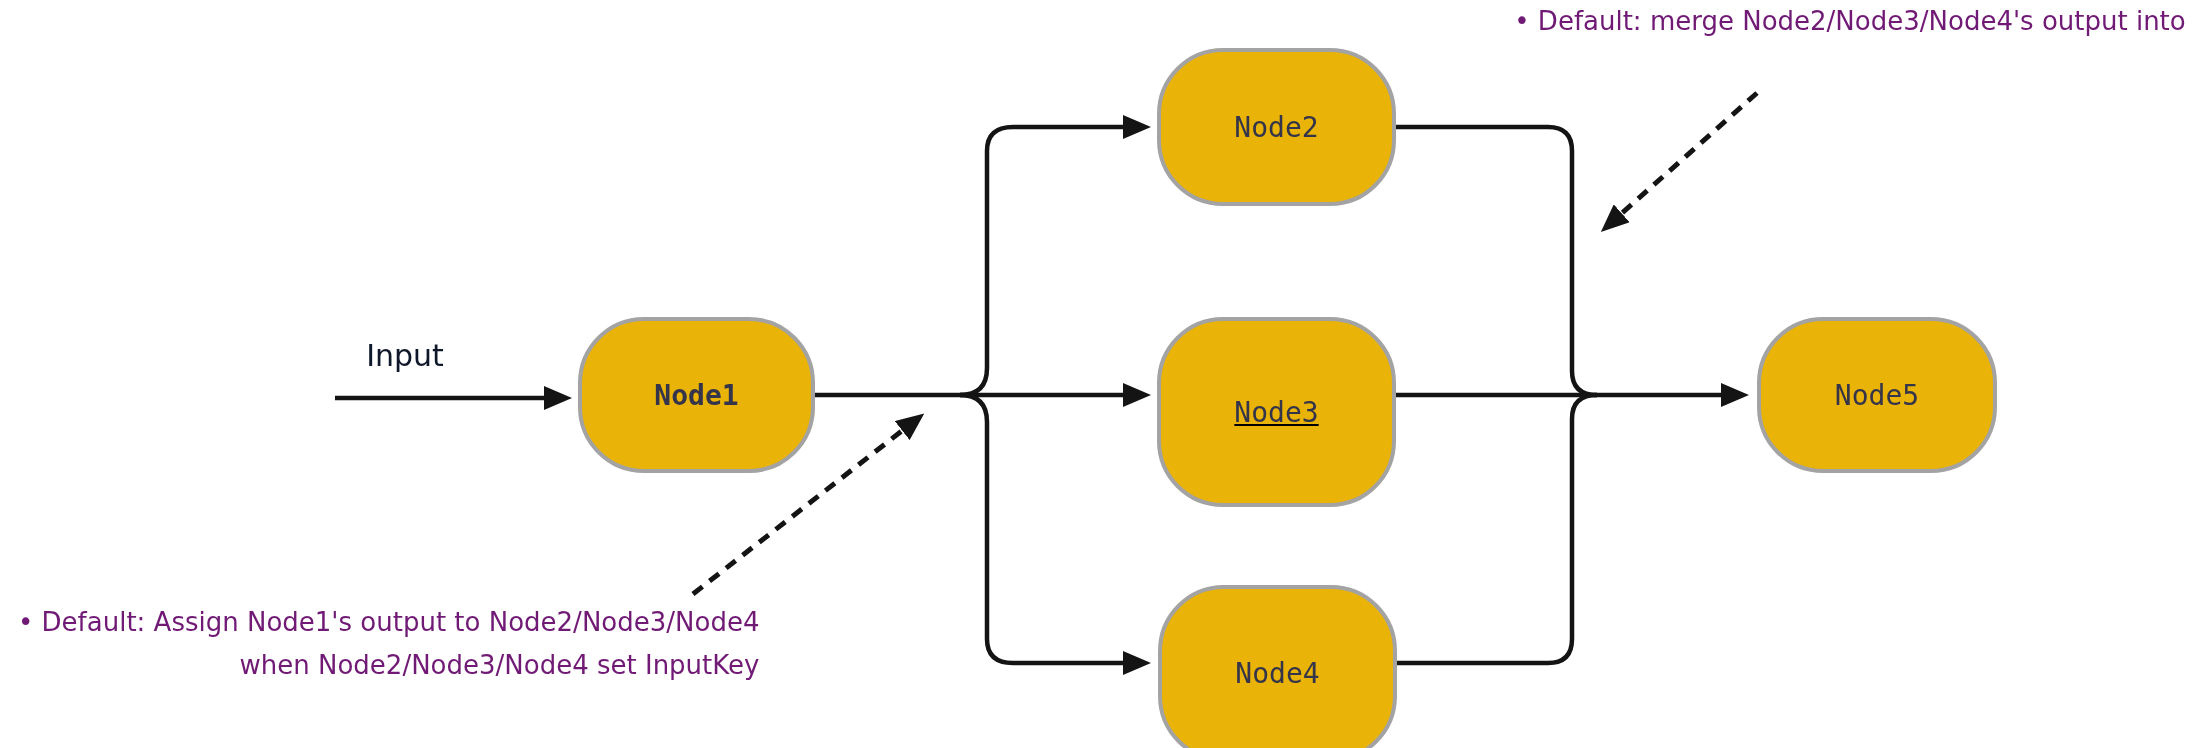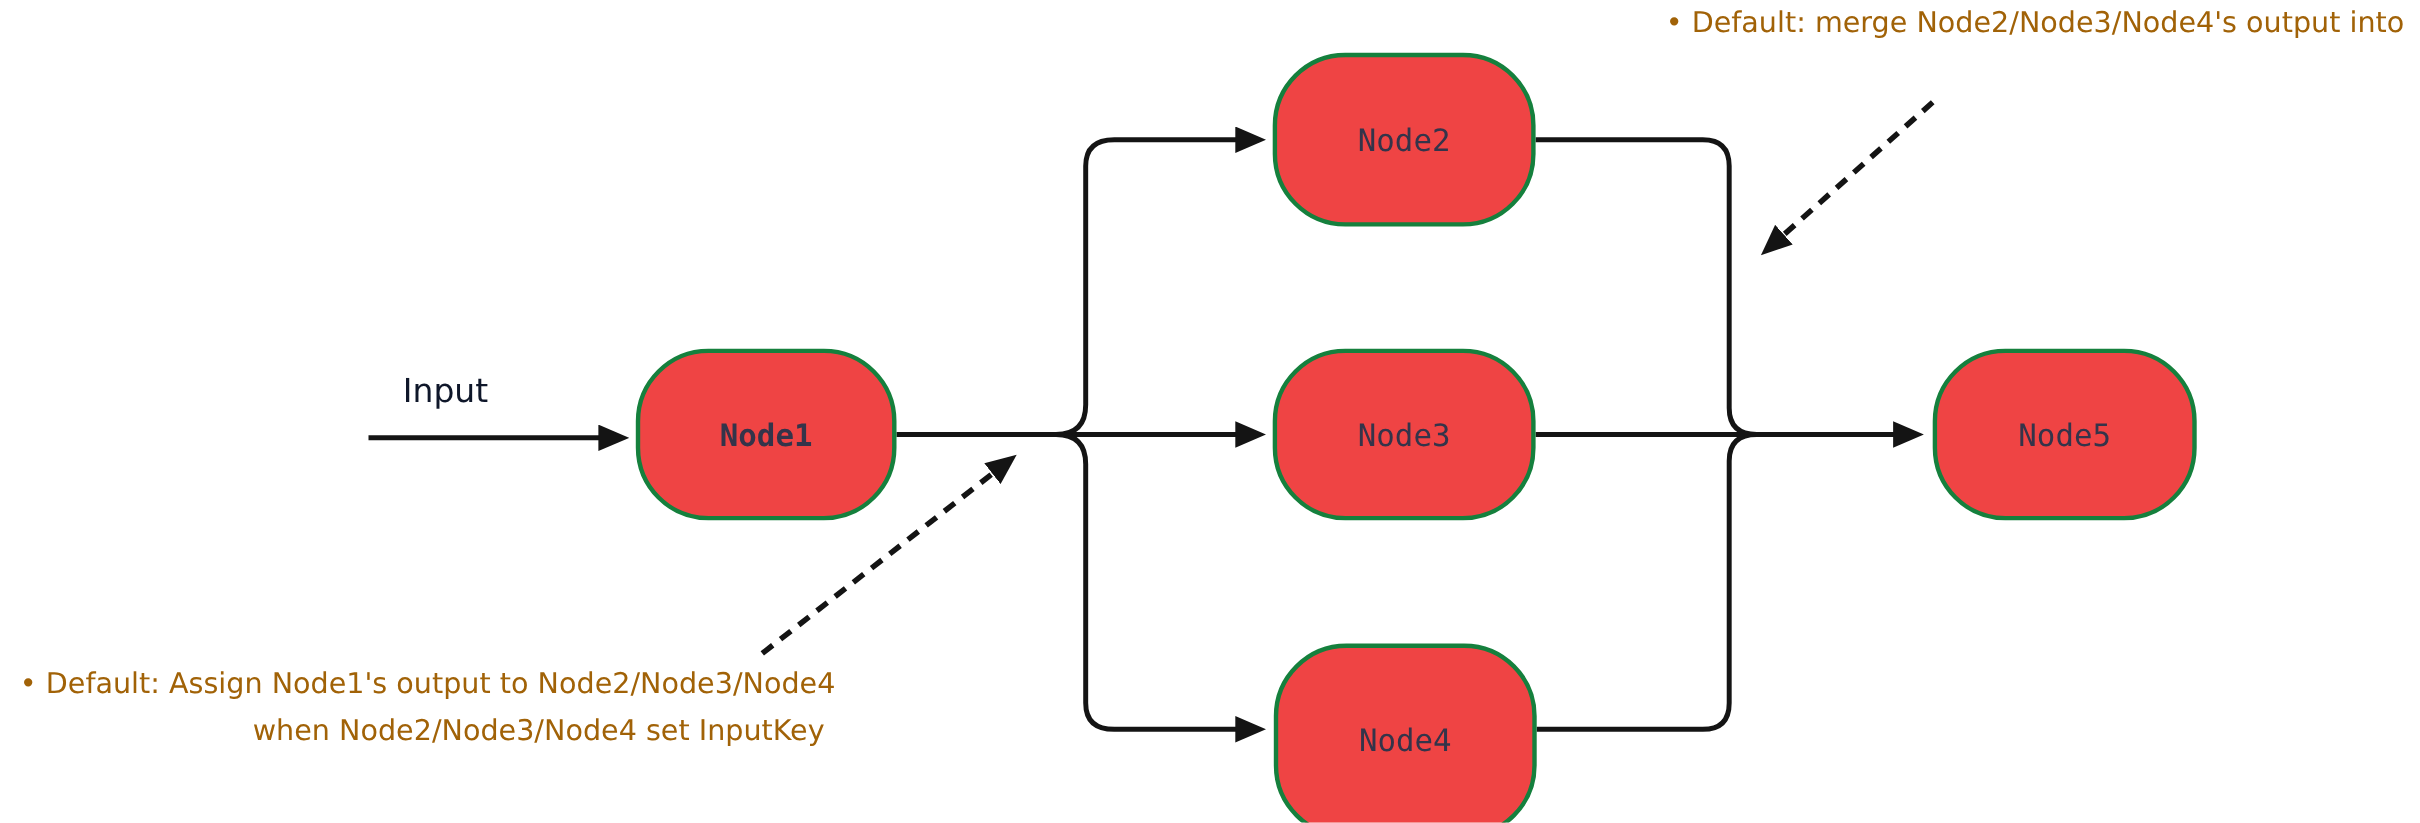--- a/index.html
+++ b/index.html
@@ -27,22 +27,22 @@
     stroke: #141414;
     stroke-width: 4.5;
   }
   .edge.dashed {
     stroke-width: 5;
     stroke-dasharray: 12 9;
   }
   .node {
     position: absolute;
     box-sizing: border-box;
-    background: #ef4444;
-    border: 4px solid #15803d;
+    background: #eab308;
+    border: 4px solid #a3a3a3;
     border-radius: 66px;
     display: flex;
     align-items: center;
     justify-content: center;
     text-align: right;
   }
   .node-label {
     font-family: "DejaVu Sans Mono", monospace;
     font-size: 28px;
     color: #34344a;
@@ -55,34 +55,34 @@
     width: 200px;
     text-align: center;
     font-size: 30px;
     color: #0f172a;
     white-space: nowrap;
   }
   .annotation {
     position: absolute;
     font-size: 26px;
     line-height: 43px;
-    color: #a16207;
+    color: #701a75;
     white-space: nowrap;
   }
   .annotation.merge-note {
     left: 1500px;
     top: 1px;
     width: 700px;
     text-align: center;
     line-height: 40px;
   }
   .annotation.assign-note {
     left: 18px;
     top: 601px;
-    text-align: center;
+    text-align: right;
   }
   .annotation .wrap-line {
     padding-left: 202px;
   }
 </style>
 </head>
 <body>
 
 <div id="canvas">
 
@@ -115,21 +115,21 @@
   <div class="edge-label">Input</div>
 
   <div class="node" style="left:578px; top:317px; width:237px; height:156px;font-weight:bold;">
     <span class="node-label">Node1</span>
   </div>
 
   <div class="node" style="left:1157px; top:48px; width:239px; height:158px;">
     <span class="node-label">Node2</span>
   </div>
 
-  <div class="node" style="left:1157px; top:317px; width:239px; height:156px;">
+  <div class="node" style="left:1157px; top:317px; width:239px; height:190px;text-decoration:underline;">
     <span class="node-label">Node3</span>
   </div>
 
   <div class="node" style="left:1158px; top:585px; width:239px; height:177px;">
     <span class="node-label">Node4</span>
   </div>
 
   <div class="node" style="left:1757px; top:317px; width:240px; height:156px;">
     <span class="node-label">Node5</span>
   </div>

